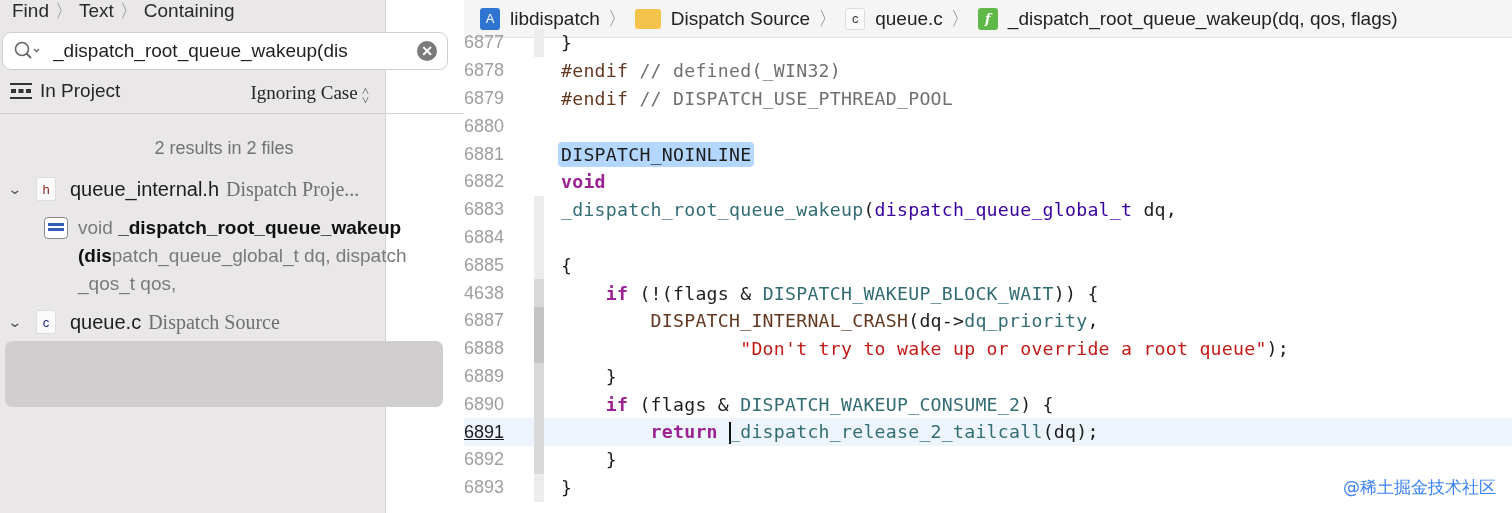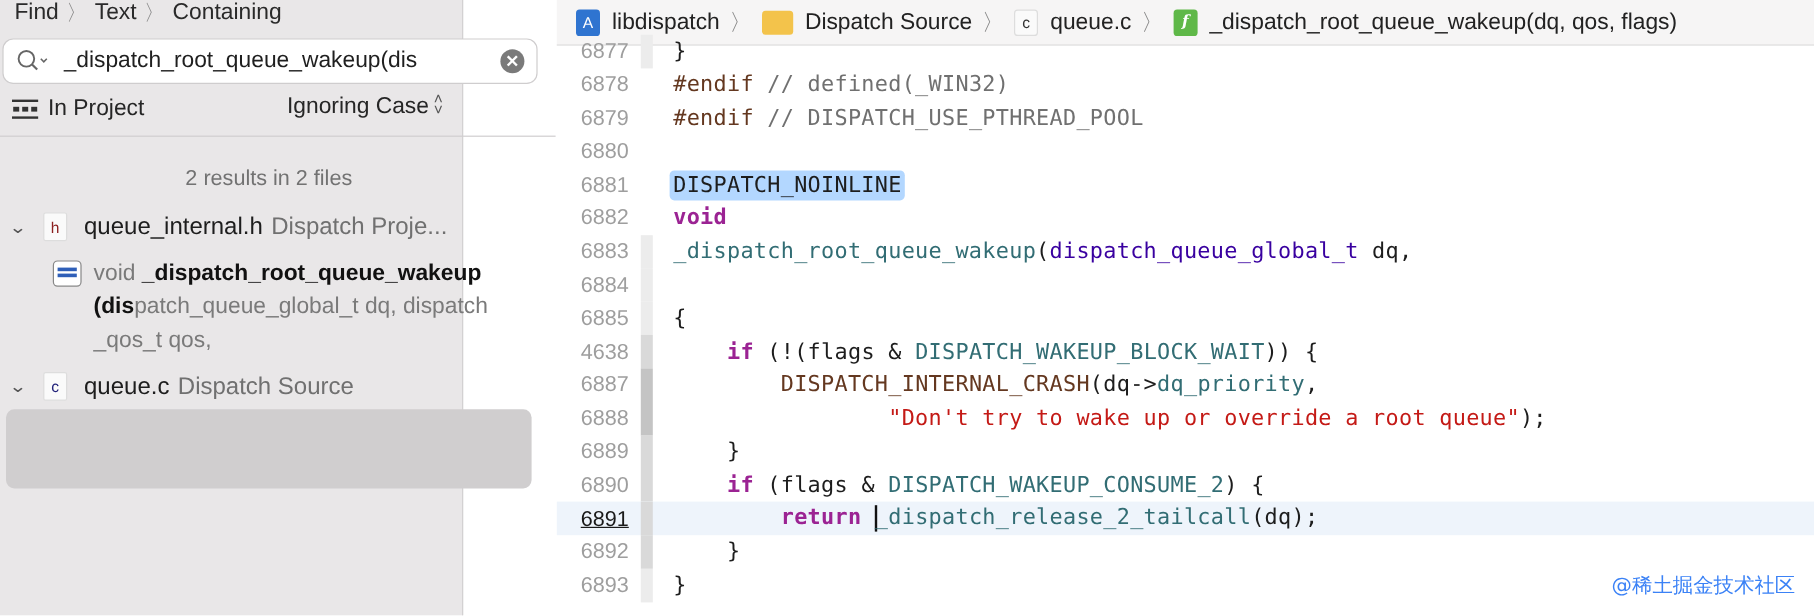--- a/index.html
+++ b/index.html
@@ -9,30 +9,30 @@
   
   .sidebar { position: absolute; left: 0; top: 0; width: 386px; height: 513px; background: #e9e7e8; border-right: 1px solid #d3d1d2; }
   .crumbs { position: absolute; left: 12px; top: -2px; height: 26px; display: flex; align-items: center; font-size: 19px; color: #2a2a2a; }
   .crumbs .sep { color: #8a8a8a; margin: 0 6px; font-size: 18px; }
   .search { position: absolute; left: 2px; top: 32px; width: 446px; height: 38px; background: #fff; border: 1px solid #cfcdce; border-radius: 9px; display: flex; align-items: center; }
   .search .mag { margin-left: 10px; width: 30px; height: 24px; position: relative; }
   .search input { border: 0; outline: 0; background: transparent; font-family: "Liberation Sans", sans-serif; font-size: 19px; color: #1f1f1f; margin-left: 10px; width: 350px; }
   .search .clear { position: absolute; right: 10px; top: 8px; width: 20px; height: 20px; border-radius: 50%; background: #7a7a7a; color: #fff; font-size: 14px; display: flex; align-items: center; justify-content: center; font-weight: bold; }
   .scope { position: absolute; left: 10px; top: 78px; height: 26px; display: flex; align-items: center; font-size: 19px; color: #262626; }
   .scope .icon { width: 22px; height: 18px; margin-right: 8px; position: relative; }
-  .case { position: absolute; right: 16px; top: 78px; height: 26px; display: flex; align-items: flex-start; font-size: 19px; color: #262626; }
+  .case { position: absolute; right: 16px; top: 78px; height: 26px; display: flex; align-items: flex-end; font-size: 19px; color: #262626; font-family: Liberation Serif, serif; }
   .case .updown { margin-left: 4px; font-size: 13px; line-height: 9px; display: inline-flex; flex-direction: column; color: #555; }
   .divider { position: absolute; left: 0; top: 113px; width: 463px; height: 1px; background: #d0cecf; }
   .summary { position: absolute; left: 0; top: 120px; width: 448px; text-align: center; font-size: 18px; color: #727272; margin-top: 18px; }
 
   .file-row { position: absolute; left: 10px; height: 28px; display: flex; align-items: center; font-size: 20px; white-space: nowrap; }
   .file-row .chev { width: 18px; color: #555; font-size: 14px; margin-right: 8px; transform: scaleX(1.3); }
   .file-row .ficon { width: 20px; height: 24px; background: #fafafa; border: 1px solid #ddd; border-radius: 2px; display: flex; align-items: center; justify-content: center; font-size: 13px; margin-right: 14px; }
   .file-row .fname { color: #1d1d1d; margin-right: 7px; }
-  .file-row .fproj { color: #707070; }
+  .file-row .fproj { color: #707070; font-family: Liberation Serif, serif; }
 
   .match { position: absolute; left: 44px; width: 370px; display: flex; font-size: 19px; line-height: 28px; }
   .match .micon { width: 24px; height: 22px; border: 1.5px solid #888; border-radius: 4px; background: #fff; position: relative; margin-top: 3px; margin-right: 10px; flex-shrink: 0; }
   .match .micon::before { content: ""; position: absolute; left: 3px; right: 3px; top: 5px; height: 3px; background: #2f5fb8; box-shadow: 0 5px 0 #2f5fb8; }
   .match .mtext { color: #7a7a7a; word-break: break-all; }
   .match .mtext b { color: #111; font-weight: bold; }
   .selbg { position: absolute; left: 5px; top: 341px; width: 438px; height: 66px; background: #d0cecf; border-radius: 7px; }
 
   
   .editor { position: absolute; left: 464px; top: 0; width: 1048px; height: 513px; background: #fff; }
@@ -40,21 +40,21 @@
   .jumpbar .sep { color: #888; margin: 0 8px; }
   .ji { width: 20px; height: 22px; display: inline-flex; align-items: center; justify-content: center; margin-right: 10px; border-radius: 3px; font-size: 13px; }
   .ji.proj { background: #2f74d0; color: #fff; }
   .ji.folder { width: 26px; height: 20px; background: #f3c34b; border-radius: 3px; }
   .ji.cfile { background: #fafafa; border: 1px solid #ddd; color: #333; }
   .ji.func { background: #5fb848; color: #fff; font-style: italic; font-weight: bold; font-family: "DejaVu Serif", serif; }
 
   .code { position: absolute; left: 0; top: 40px; width: 1048px; }
   .line { position: relative; height: 27.8px; display: flex; align-items: center; }
   .line.current { background: #eef4fb; }
-  .lnum { width: 60px; text-align: right; font-family: "Liberation Sans", sans-serif; font-size: 18px; color: #9e9e9e; }
+  .lnum { width: 60px; font-family: "Liberation Sans", sans-serif; font-size: 18px; color: #9e9e9e; }
   .line.current .lnum { color: #1a1a1a; text-decoration: underline; }
   .ribbon { width: 10px; height: 100%; margin-left: 10px; margin-right: 17px; }
   .ribbon.r1 { background: #ececec; }
   .ribbon.r2 { background: #d9d9d9; }
   .ribbon.r3 { background: #c4c4c4; }
   .src { font-family: "DejaVu Sans Mono", monospace; font-size: 18.2px; color: #1d1d1d; white-space: pre; letter-spacing: 0.25px; }
   .kw { color: #9b2393; font-weight: bold; }
   .pp { color: #643820; }
   .cm { color: #707070; }
   .fn { color: #326d74; }

